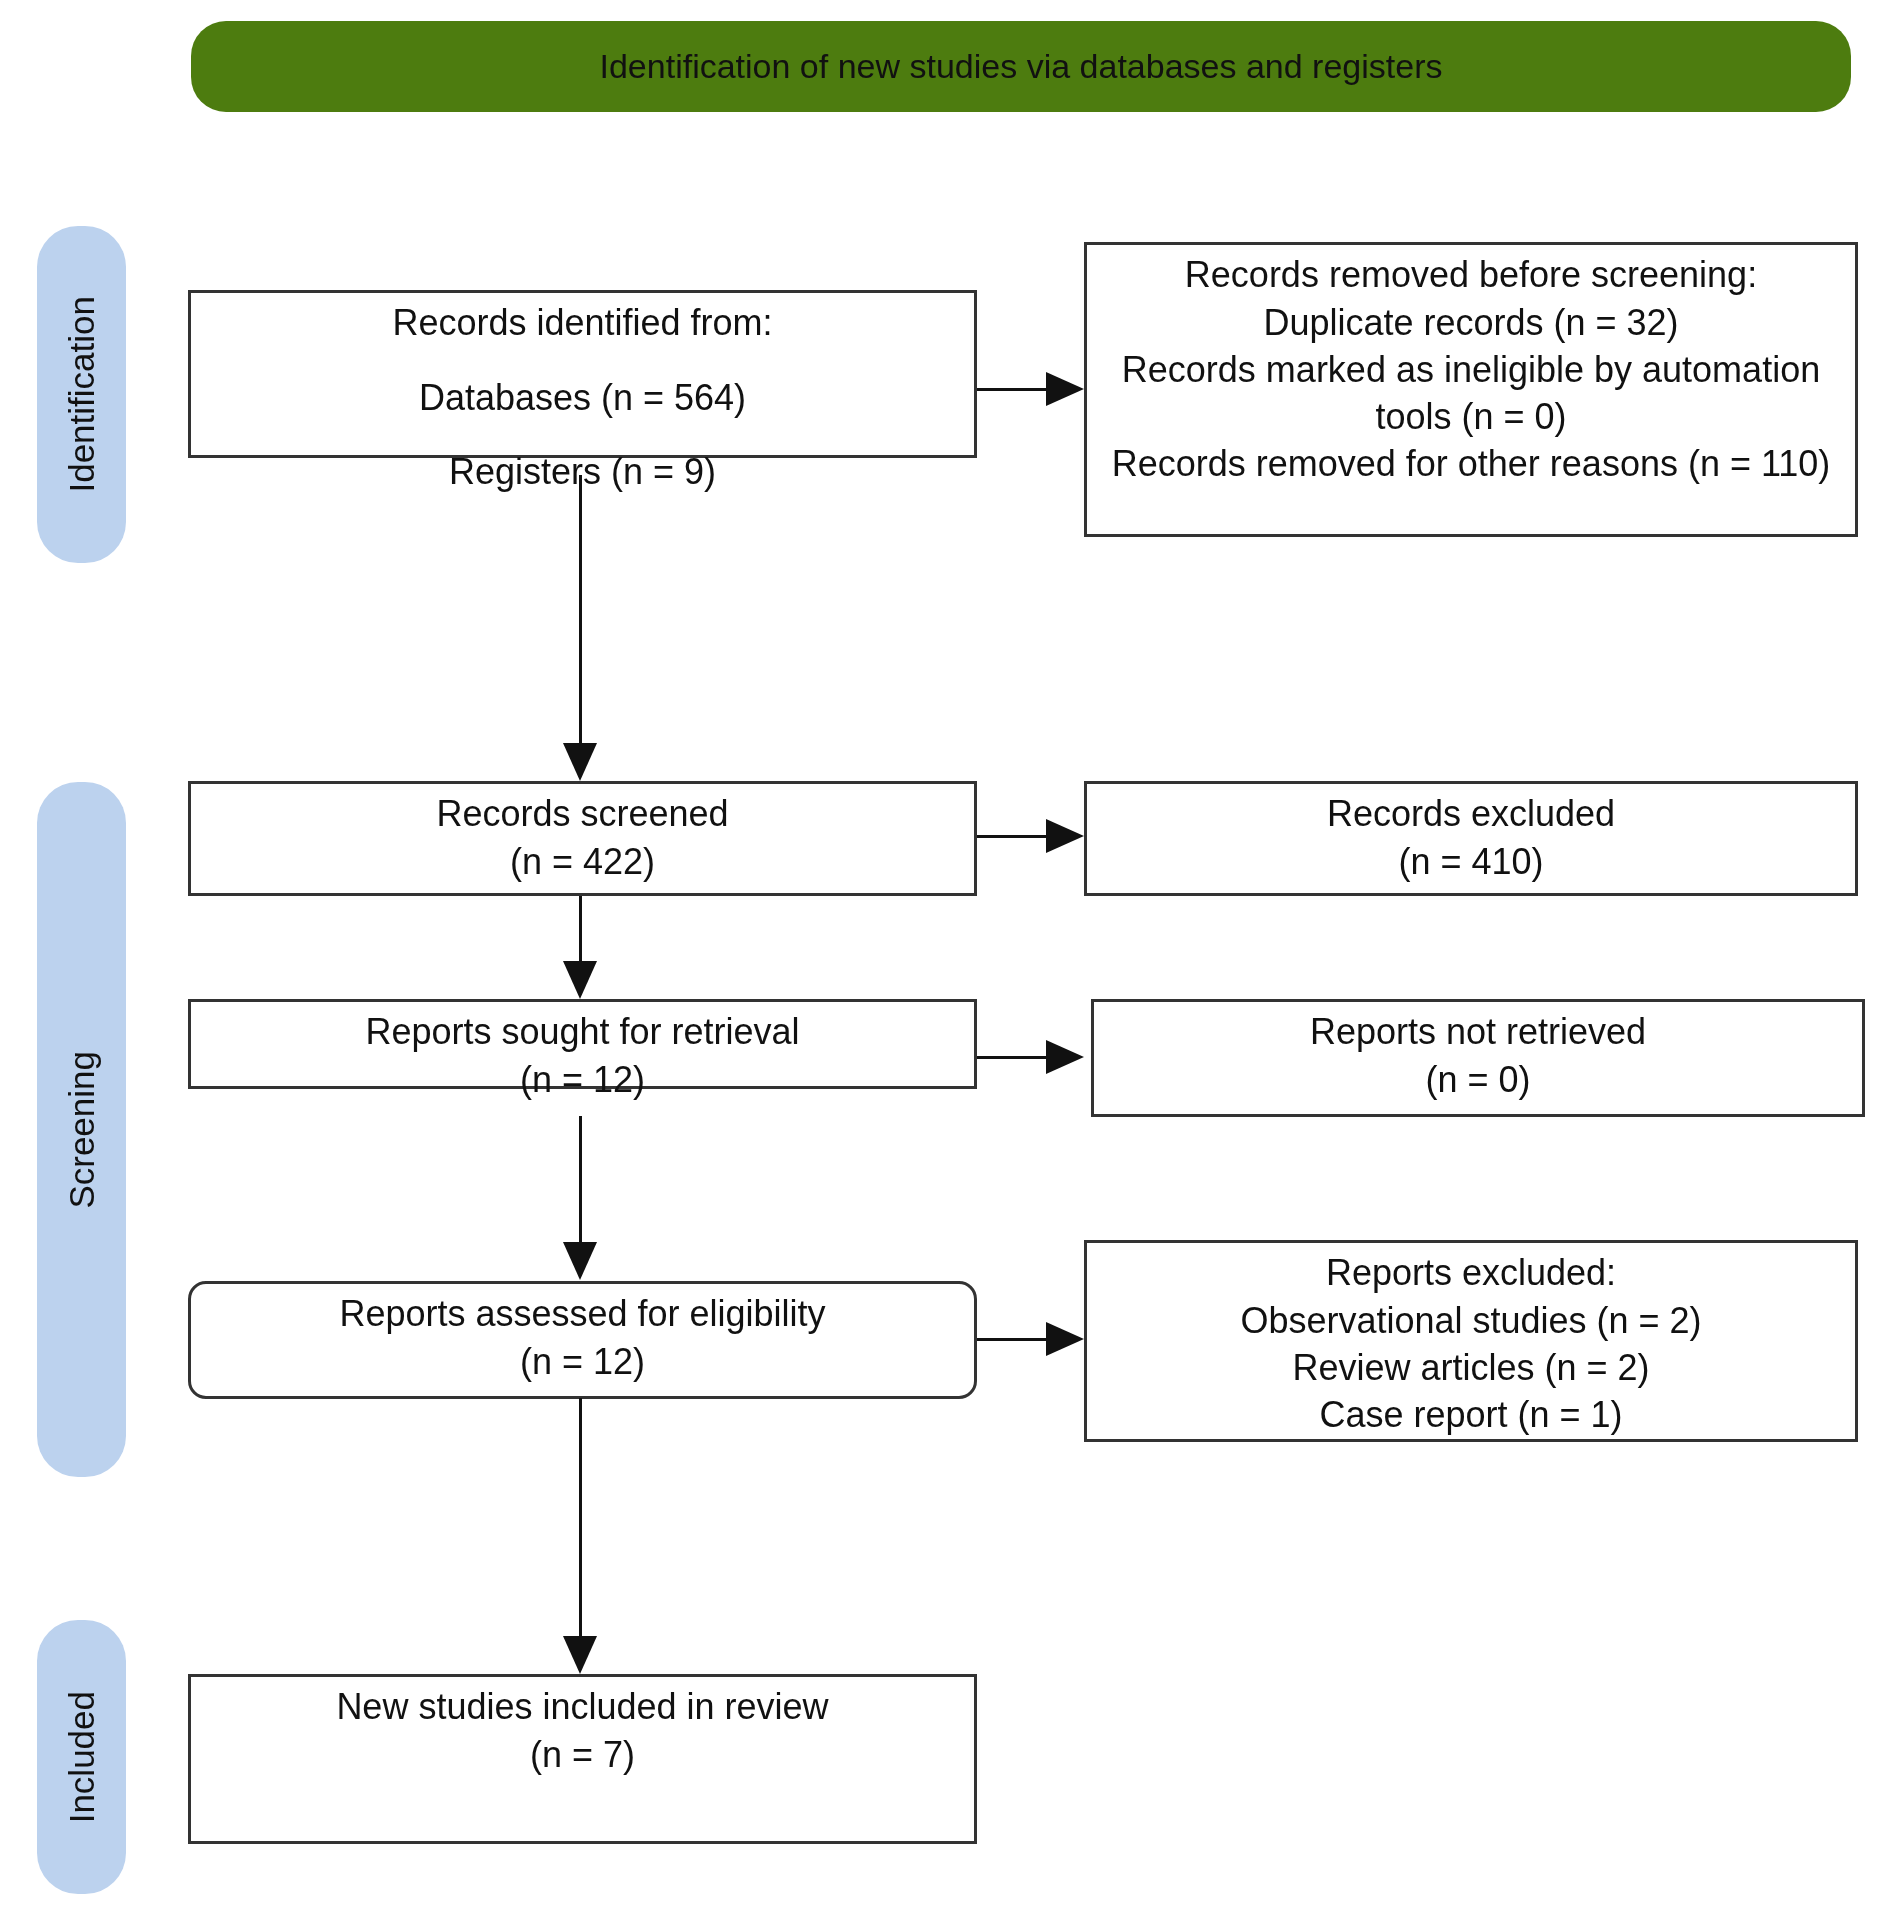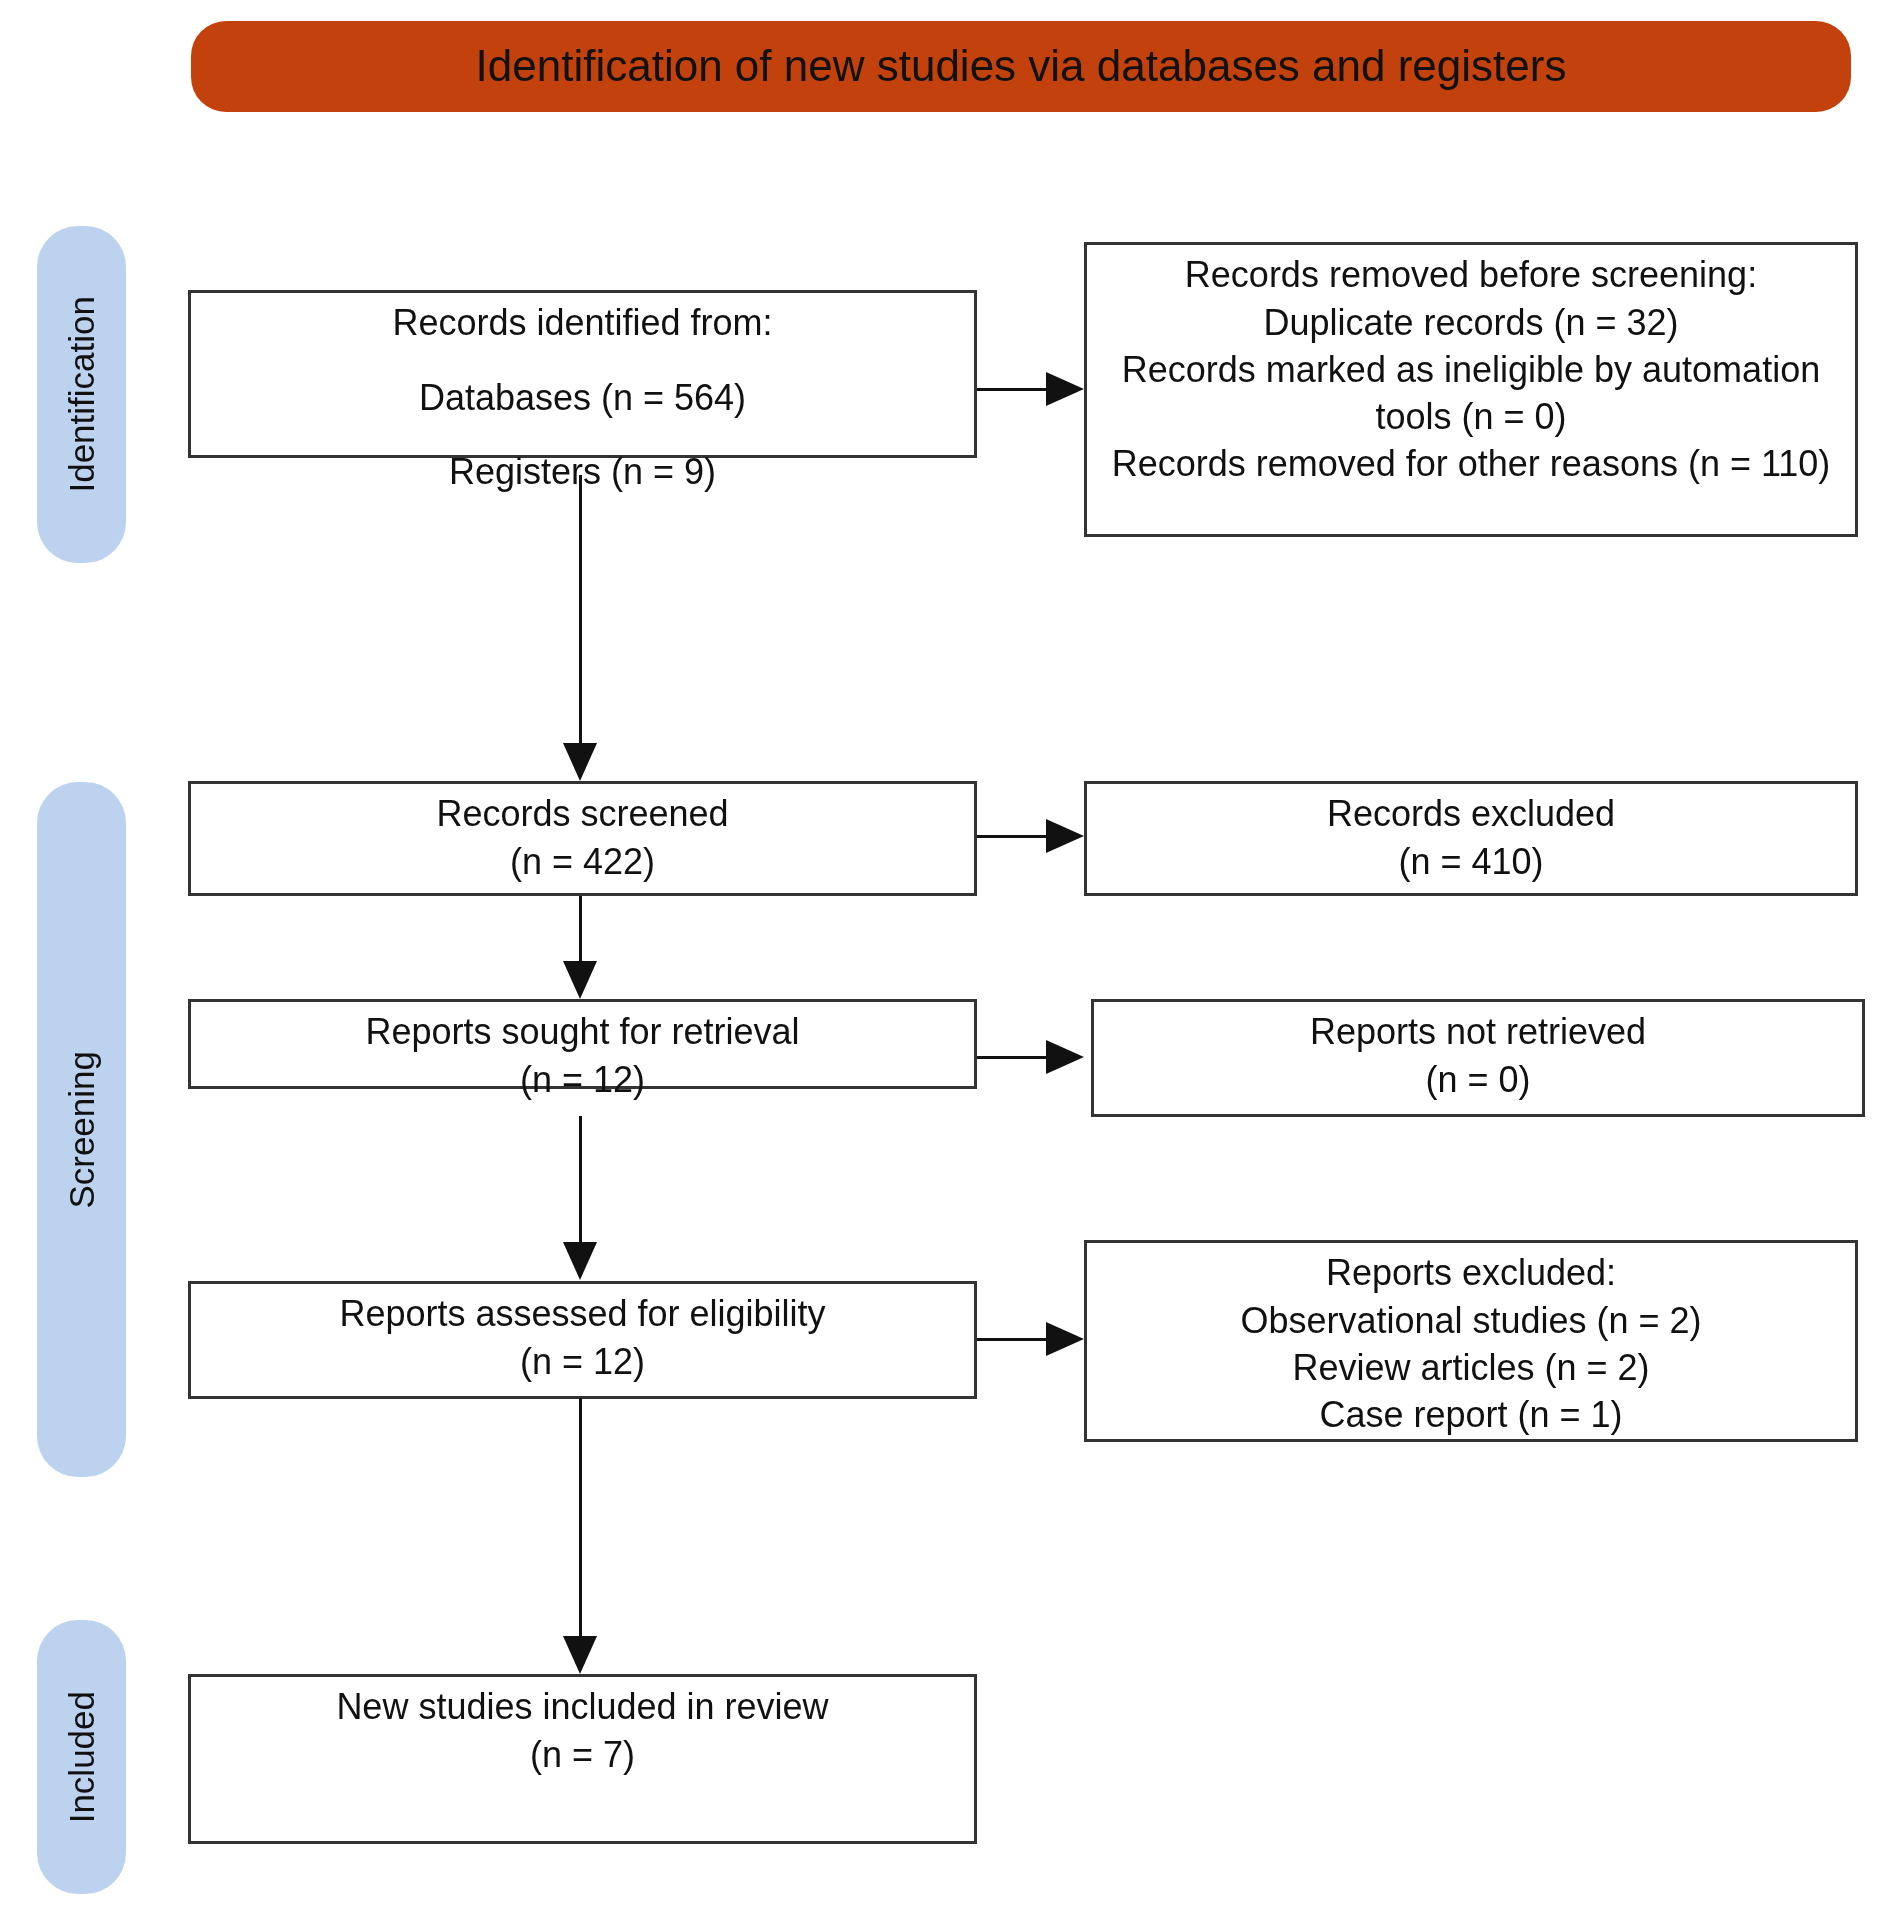--- a/index.html
+++ b/index.html
@@ -14,24 +14,24 @@
     width: 1902px;
     height: 1923px;
     background: #ffffff;
     overflow: hidden;
   }
   
   .banner {
     position: absolute;
     left: 191px; top: 20.6px;
     width: 1660px; height: 91px;
-    background: #c2410c;
+    background: #4d7c0f;
     border-radius: 35px;
     display: flex; align-items: center; justify-content: center;
-    font-size: 44px;
+    font-size: 34px;
     text-align: center;
   }
   
   .stage {
     position: absolute;
     left: 37px; width: 89px;
     background: #BCD2EE;
     border-radius: 41px;
     display: flex; align-items: center; justify-content: center;
   }
@@ -58,21 +58,21 @@
     padding: 6.4px 20.6px;
   }
   .col-left  { left: 188px;  width: 789px; }
   .col-right { left: 1084px; width: 774px; }
   #box-records-identified { top: 290px;  height: 168px; gap: 27px; }
   #box-records-removed    { top: 242px;  height: 295px; }
   #box-records-screened   { top: 781px;  height: 115px; }
   #box-records-excluded   { top: 781px;  height: 115px; }
   #box-reports-sought     { top: 999px; height: 90px; }
   #box-reports-not-retrieved { top: 999px; height: 118px; margin-left: 7px; }
-  #box-reports-assessed   { top: 1281px; height: 118px; }
+  #box-reports-assessed   { top: 1281px; height: 118px; border-radius: 18px; }
   #box-reports-excluded   { top: 1240px; height: 202px; }
   #box-new-studies        { top: 1674px; height: 170px; }
   
   .arrow { position: absolute; }
   .arrow-h { left: 977px; width: 107px; height: 35px; }
   .arrow-h .shaft {
     position: absolute; left: 0; top: 16px;
     height: 3.2px; width: 73px; background: #111111;
   }
   .arrow-h .head {

